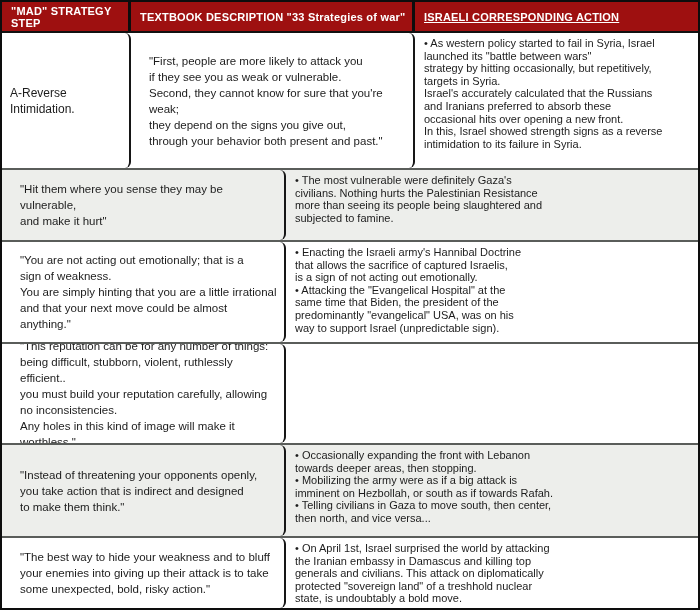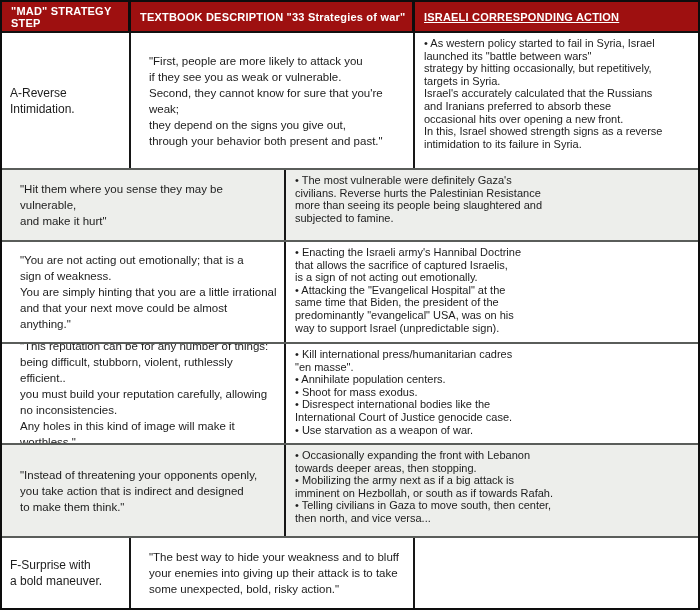--- a/index.html
+++ b/index.html
@@ -43,20 +43,21 @@
 
   .col1 { flex: 0 0 129px; width: 129px; }
   .col2 { flex: 0 0 284px; width: 284px; }
   .col3 { flex: 1 1 auto; min-width: 0; }
 
   .cell {
     box-sizing: border-box;
     white-space: pre-line;
     color: #1c1c1c;
     overflow: hidden;
+    border-radius: 6px;
   }
   .cell.col1 {
     display: flex;
     align-items: center;
     font-size: 12px;
     line-height: 16px;
     padding: 2px 16px 2px 8px;
     border-right: 2px solid #161616;
   }
   .cell.col2 {
@@ -107,21 +108,21 @@
 and Iranians preferred to absorb these
 occasional hits over opening a new front.
 In this, Israel showed strength signs as a reverse
 intimidation to its failure in Syria.</div>
   </div>
 
   <div class="row row-b shaded">
     <div class="cell col2">"Hit them where you sense they may be vulnerable,
 and make it hurt"</div>
     <div class="cell col3">• The most vulnerable were definitely Gaza's
-civilians. Reverse hurts the Palestinian Resistance
+civilians. Nothing hurts the Palestinian Resistance
 more than seeing its people being slaughtered and
 subjected to famine.</div>
   </div>
 
   <div class="row row-c">
     <div class="cell col2">"You are not acting out emotionally; that is a
 sign of weakness.
 You are simply hinting that you are a little irrational
 and that your next move could be almost anything."</div>
     <div class="cell col3">• Enacting the Israeli army's Hannibal Doctrine
@@ -132,42 +133,38 @@
 predominantly "evangelical" USA, was on his
 way to support Israel (unpredictable sign).</div>
   </div>
 
   <div class="row row-d">
     <div class="cell col2">"This reputation can be for any number of things:
 being difficult, stubborn, violent, ruthlessly efficient..
 you must build your reputation carefully, allowing
 no inconsistencies.
 Any holes in this kind of image will make it worthless."</div>
-    <div class="cell col3">• Kill international press/humanitarian cadres
-"en masse".
-• Annihilate population centers.
-• Shoot for mass exodus.
-• Disrespect international bodies like the
-International Court of Justice genocide case.
-• Use starvation as a weapon of war.</div>
   </div>
 
   <div class="row row-e shaded">
     <div class="cell col2">"Instead of threatening your opponents openly,
 you take action that is indirect and designed
 to make them think."</div>
     <div class="cell col3">• Occasionally expanding the front with Lebanon
 towards deeper areas, then stopping.
-• Mobilizing the army next as if a big attack is
+• Mobilizing the army were as if a big attack is
 imminent on Hezbollah, or south as if towards Rafah.
 • Telling civilians in Gaza to move south, then center,
 then north, and vice versa...</div>
   </div>
 
   <div class="row row-f">
-    <div class="cell col1">F-Surprise with
-a bold maneuver.</div>
     <div class="cell col2">"The best way to hide your weakness and to bluff
 your enemies into giving up their attack is to take
 some unexpected, bold, risky action."</div>
+    <div class="cell col3">• On April 1st, Israel surprised the world by attacking
+the Iranian embassy in Damascus and killing top
+generals and civilians. This attack on diplomatically
+protected "sovereign land" of a treshhold nuclear
+state, is undoubtably a bold move.</div>
   </div>
 
 </div>
 
 </body></html>

